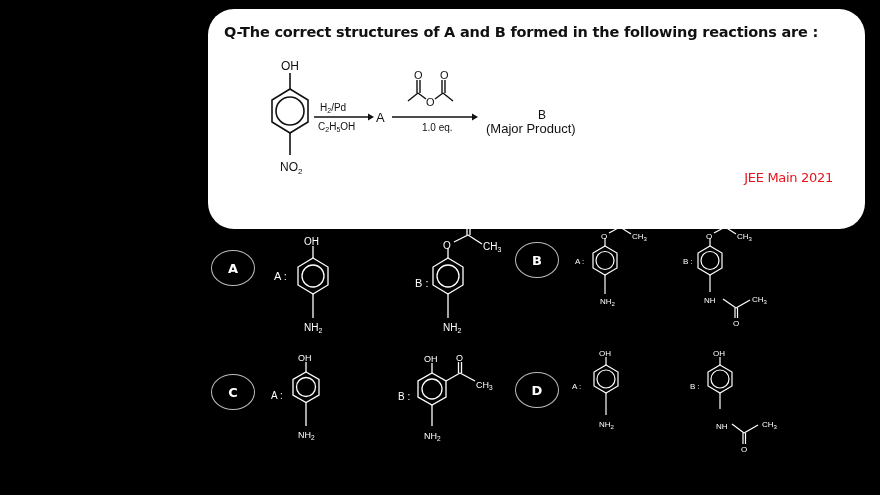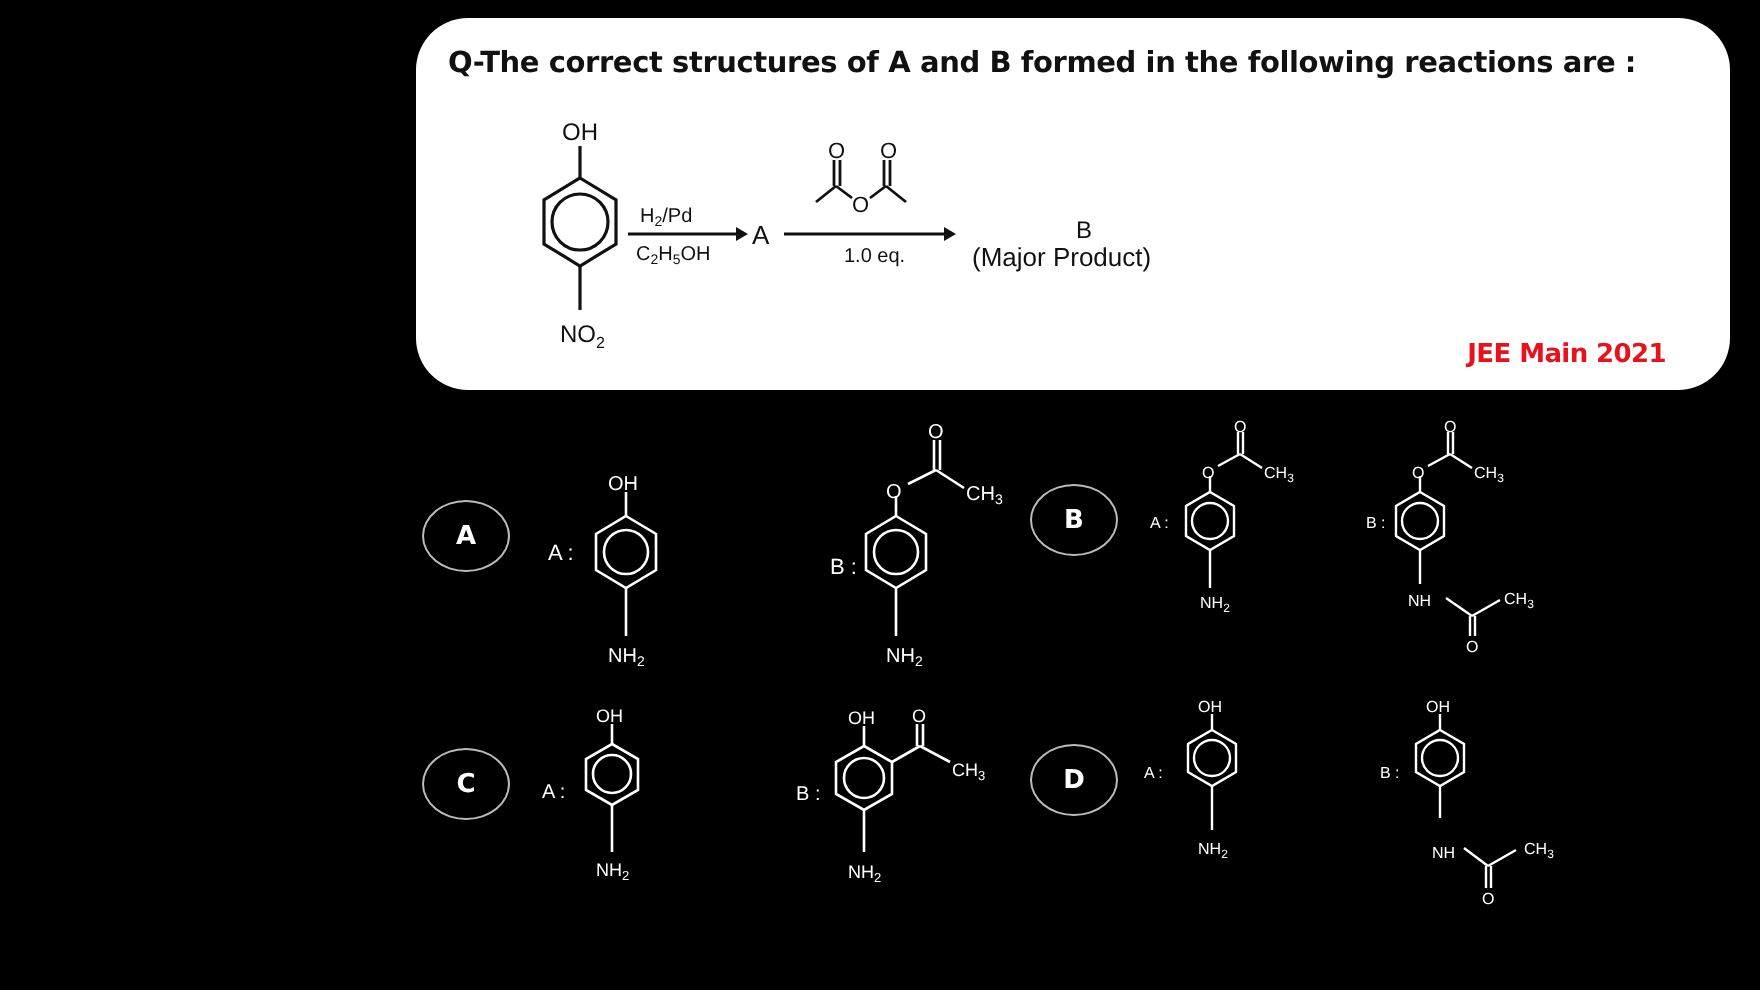--- a/index.html
+++ b/index.html
@@ -1,19 +1,19 @@
 <!DOCTYPE html>
 <html><head>
 <meta charset="utf-8">
 <style>
   html, body { margin:0; padding:0; background:#000; }
   body { width:880px; height:495px; position:relative; overflow:hidden; font-family:"Liberation Sans", sans-serif; }
-  .card { position:absolute; left:208px; top:9px; width:657px; height:186px; background:#fff; border-radius:26px; }
+  .card { position:absolute; left:208px; top:9px; width:657px; height:220px; background:#fff; border-radius:26px; }
   .qtitle { position:absolute; left:16px; top:15px; font-family:"DejaVu Sans", sans-serif; font-weight:bold; font-size:14.5px; color:#111; letter-spacing:-0.2px; }
-  .jee { position:absolute; right:32px; top:161px; font-family:"DejaVu Sans", sans-serif; font-weight:bold; font-size:13px; color:#e8121c; letter-spacing:-0.3px;text-align:right; }
+  .jee { position:absolute; right:32px; top:161px; font-family:"DejaVu Sans", sans-serif; font-weight:normal; font-size:13px; color:#e8121c; letter-spacing:-0.3px;text-align:right; }
   svg { position:absolute; overflow:visible; }
   .bk text { font-family:"Liberation Sans", sans-serif; fill:#111; }
   .wt text { font-family:"Liberation Sans", sans-serif; fill:#fff; }
   .opt { position:absolute; width:44px; height:36px; border:1px solid #bbb; border-radius:50%; color:#fff; font-family:"DejaVu Sans", sans-serif; font-weight:bold; font-size:13px; display:flex; align-items:center; justify-content:center; box-sizing:border-box; }
 </style>
 </head>
 <body>
 
 <div class="card">
   <div class="qtitle">Q-The correct structures of A and B formed in the following reactions are :</div>

